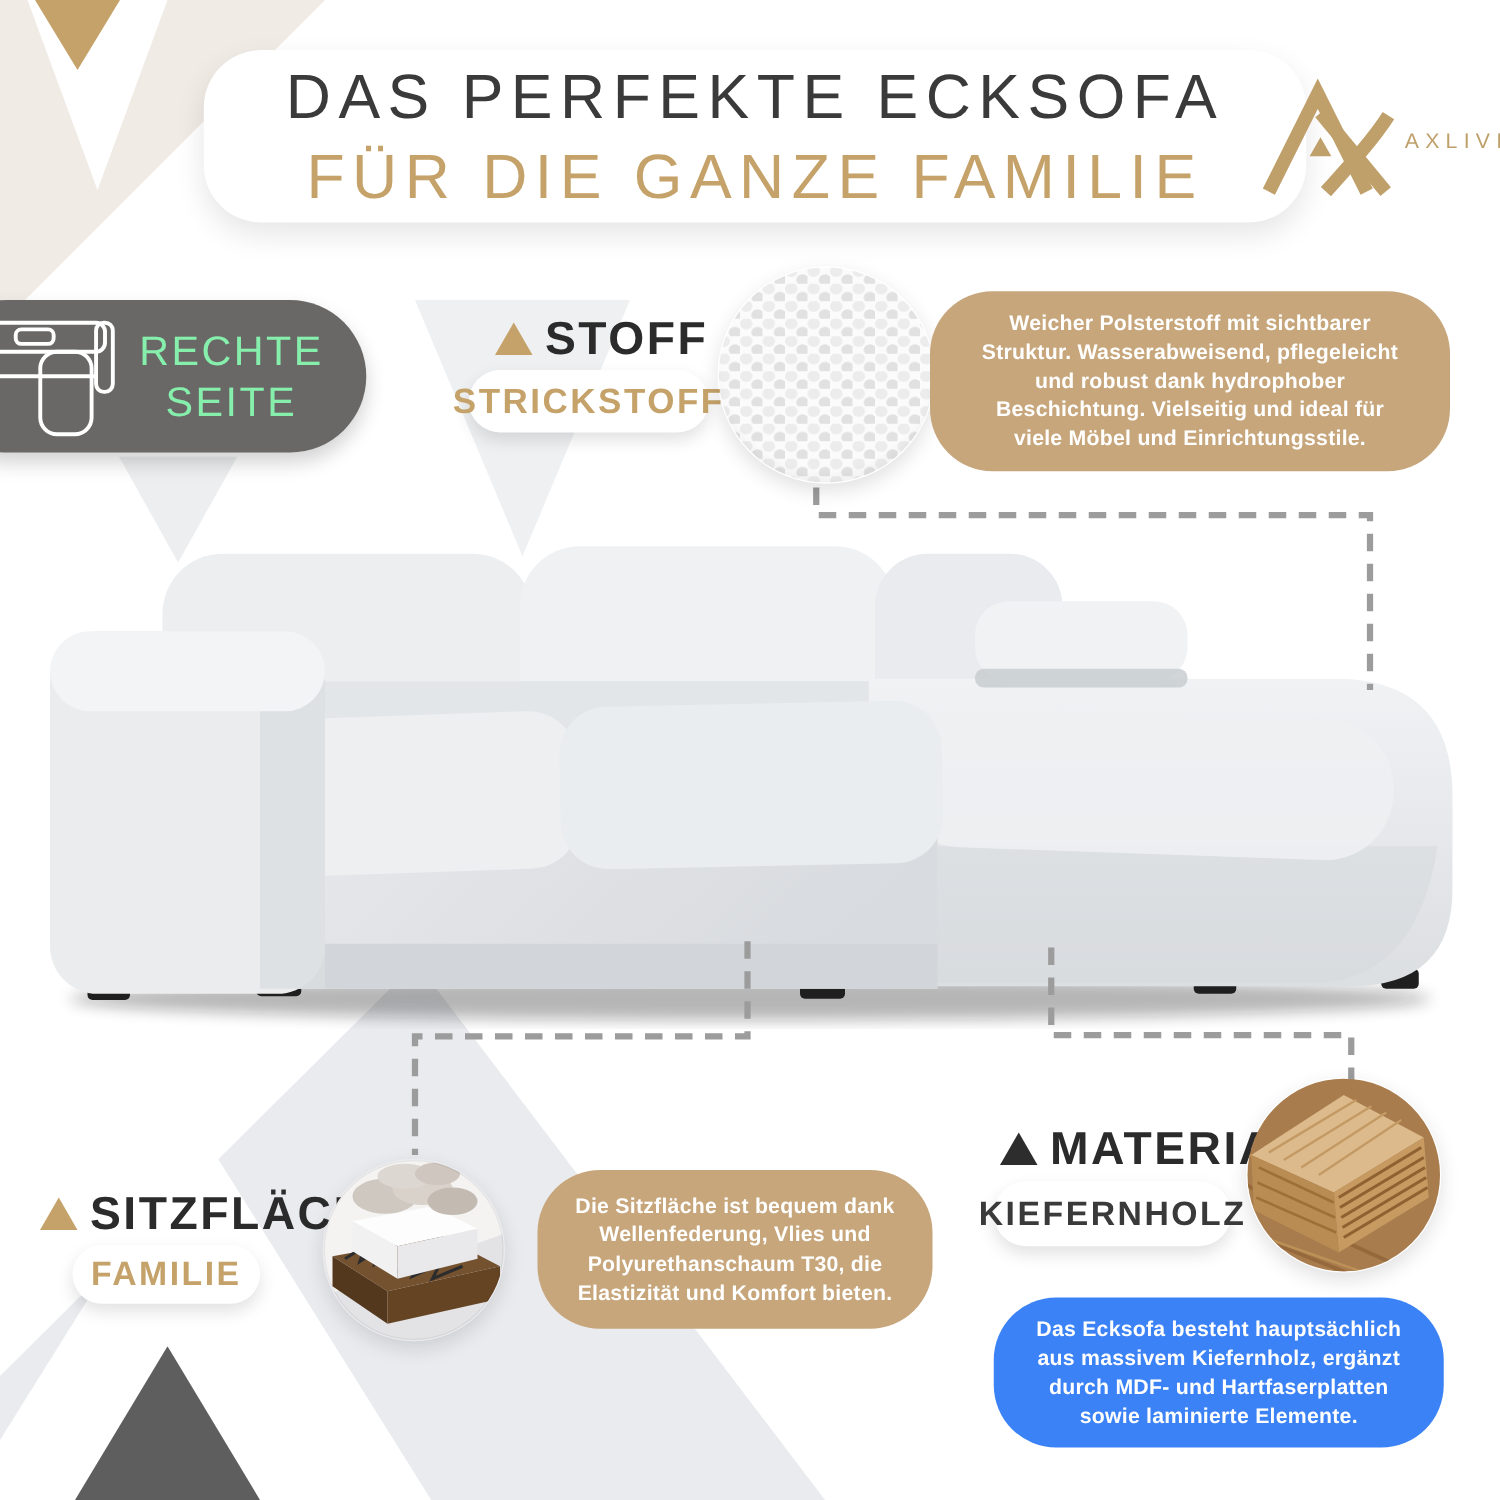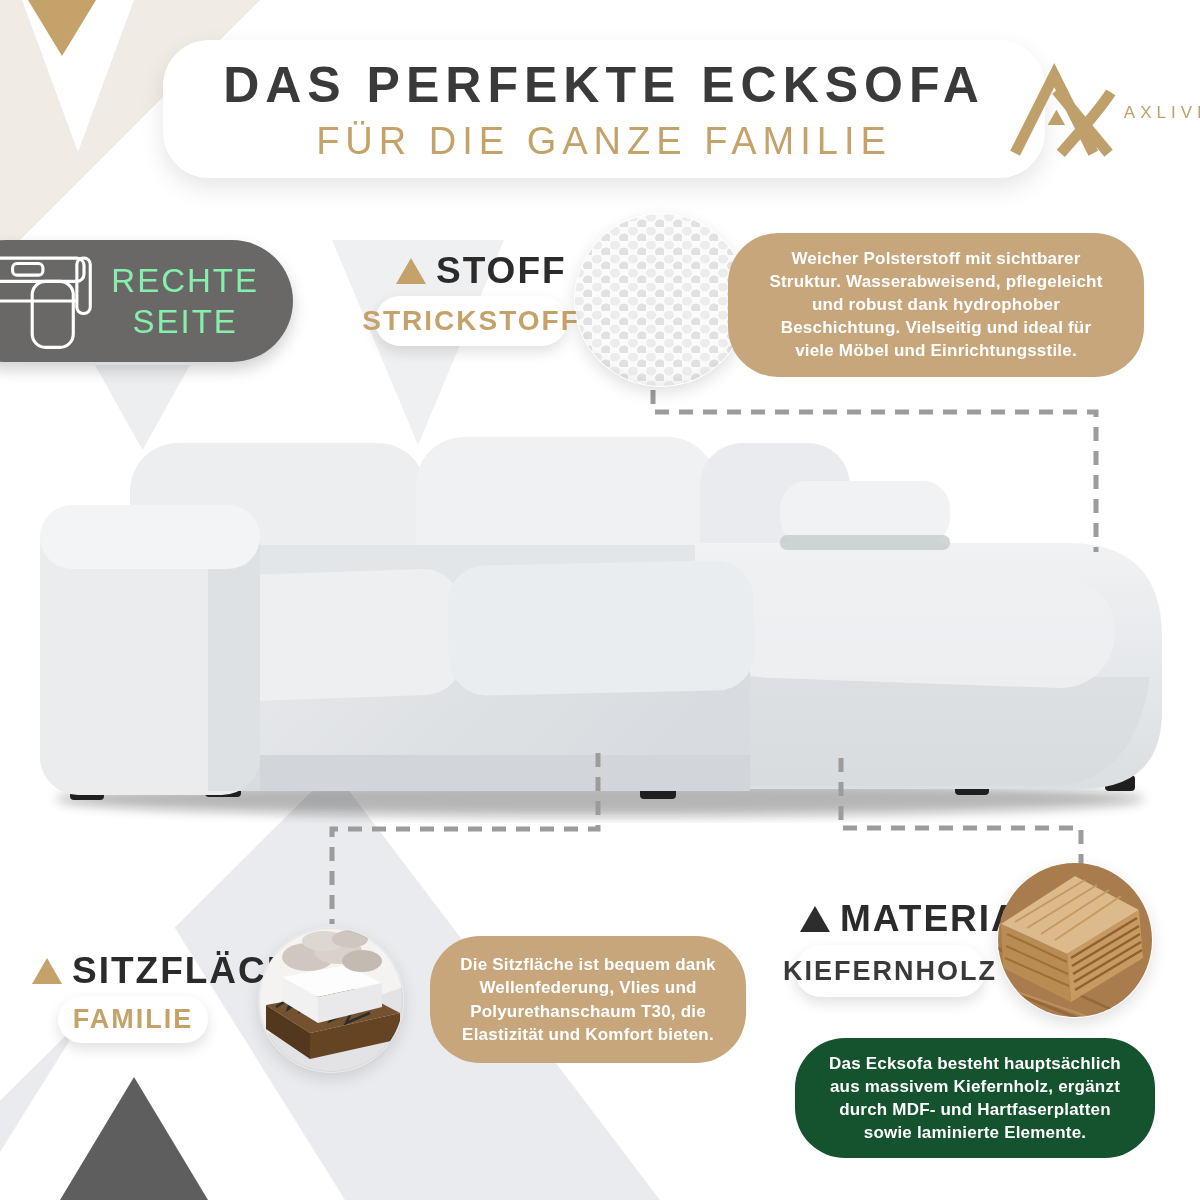--- a/index.html
+++ b/index.html
@@ -20,22 +20,22 @@
   .bg-gray-big{left:-100px;top:770px;width:760px;height:430px;background:#e9ebee;
             clip-path:polygon(57% 0,0 100%,100% 100%);}
   .bg-white-tri{left:-30px;top:900px;width:375px;height:300px;background:#ffffff;
             clip-path:polygon(50% 0,0 100%,100% 100%);}
   .bg-dark-tri{left:60px;top:1077px;width:148px;height:123px;background:#5e5e5e;
             clip-path:polygon(50% 0,0 100%,100% 100%);}
   
   .title-pill{left:163px;top:40px;width:882px;height:138px;background:#ffffff;border-radius:46px;
               box-shadow:0 10px 24px rgba(0,0,0,0.10);display:flex;flex-direction:column;
               align-items:center;justify-content:center;gap:6px;}
-  .title-line1{font-size:50px;font-weight:700;letter-spacing:6px;color:#3a3a3a;white-space:nowrap;}
-  .title-line2{font-size:38px;font-weight:300;letter-spacing:6px;color:#c5a269;white-space:nowrap;}
+  .title-line1{font-size:50px;font-weight:400;letter-spacing:6px;color:#3a3a3a;white-space:nowrap;}
+  .title-line2{font-size:50px;font-weight:300;letter-spacing:6px;color:#c5a269;white-space:nowrap;}
   
   .logo{left:1048px;top:42px;width:150px;height:140px;display:flex;flex-direction:row;
         align-items:center;justify-content:center;}
   .logo-name{margin-top:2px;font-size:17px;letter-spacing:5px;color:#bfa06b;}
   
   .side-pill{left:-55px;top:240px;width:348px;height:122px;background:#696867;border-radius:61px;
              box-shadow:0 8px 16px rgba(0,0,0,0.18);display:flex;align-items:center;
              justify-content:flex-end;padding-right:34px;box-sizing:border-box;gap:18px;}
   .side-text{color:#86efac;font-size:33px;letter-spacing:2px;line-height:1.25;text-align:center;}
   
@@ -47,21 +47,21 @@
   .badge{background:#ffffff;border-radius:27px;box-shadow:0 6px 14px rgba(0,0,0,0.12);
          display:flex;align-items:center;justify-content:center;font-weight:700;
          letter-spacing:2px;}
   .badge-gold{color:#c5a269;}
   .badge-dark{color:#3a3a3a;}
   
   .desc{border-radius:50px;color:#ffffff;font-weight:700;font-size:17px;line-height:1.36;
         letter-spacing:0.2px;text-align:center;white-space:pre-line;display:flex;
         align-items:center;justify-content:center;box-sizing:border-box;padding:14px 10px;}
   .desc-tan{background:#c7a67b;}
-  .desc-dark{background:#14532d;}
+  .desc-dark{background:#3b82f6;}
   .circle-img{border-radius:50%;box-shadow:0 6px 16px rgba(0,0,0,0.12);overflow:hidden;}
   svg{display:block;}
 </style>
 </head>
 <body>
 
 <div class="canvas">
 
   <div class="abs bg-beige"></div>
   <div class="abs bg-white-v"></div>
@@ -173,21 +173,21 @@
           <stop offset="0.75" stop-color="rgba(0,0,0,0)"></stop>
           <stop offset="1" stop-color="rgba(0,0,0,0.10)"></stop>
         </radialGradient>
       </defs>
       <circle cx="87" cy="87" r="86" fill="#fbfbfb"></circle>
       <circle cx="87" cy="87" r="86" fill="url(#knit)"></circle>
       <circle cx="87" cy="87" r="86" fill="url(#fabShade)"></circle>
     </svg>
   </div>
 
-  <div class="abs desc desc-tan" style="left:728px;top:233px;width:416px;min-height:134px">Weicher Polsterstoff mit sichtbarer
+  <div class="abs desc desc-tan" style="left:744px;top:233px;width:416px;min-height:134px">Weicher Polsterstoff mit sichtbarer
 Struktur. Wasserabweisend, pflegeleicht
 und robust dank hydrophober
 Beschichtung. Vielseitig und ideal für
 viele Möbel und Einrichtungsstile.</div>
 
   <div class="abs hrow" style="left:32px;top:950px">
     <div class="tri tri-gold"></div>
     <div class="hlabel">SITZFLÄCHE</div>
   </div>
   <div class="abs badge badge-gold" style="left:58px;top:996px;width:150px;height:47px;font-size:27px">FAMILIE</div>

